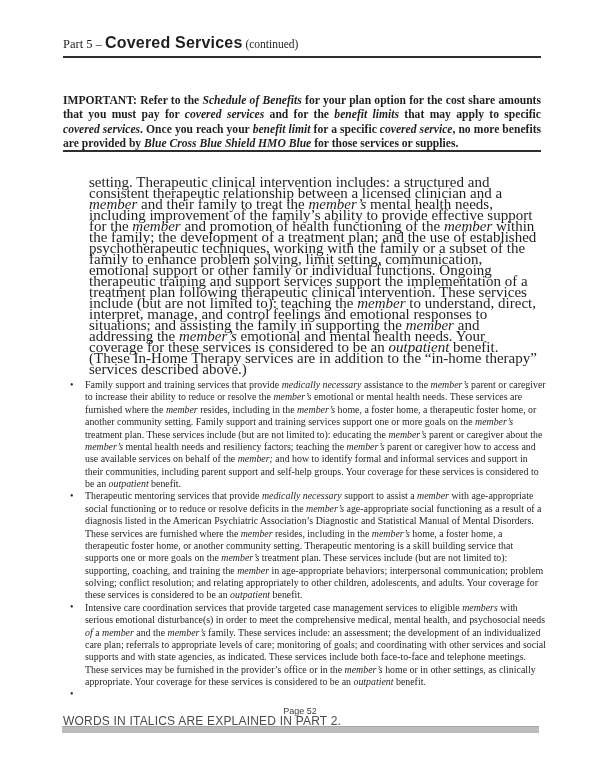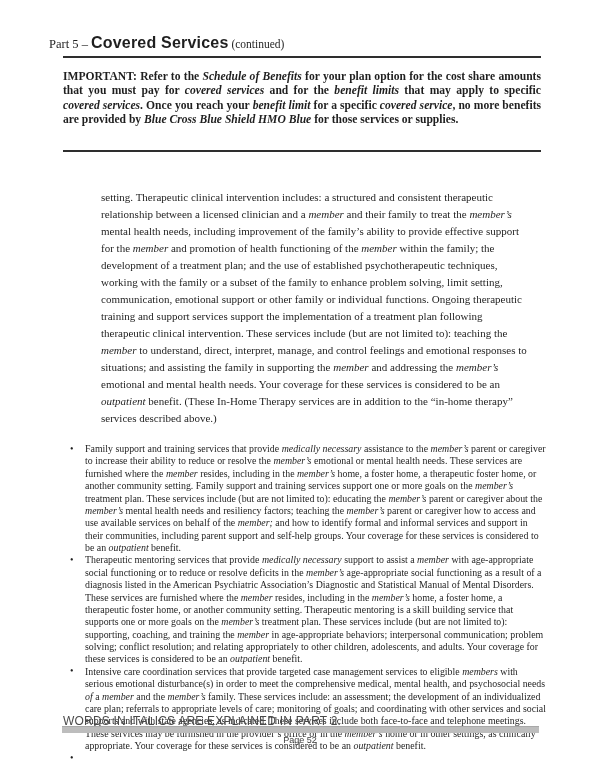--- a/index.html
+++ b/index.html
@@ -6,53 +6,53 @@
   body {
     width:600px; height:776px;
     background:#ffffff;
     font-family:"Liberation Serif", serif;
     color:#1f1f1f;
     overflow:hidden;
   }
   .page { position:relative; width:600px; height:776px; background:#ffffff; }
 
   
-  .header { position:absolute; left:49px; top:34px; width:478px; white-space:nowrap; }
+  .header { position:absolute; left:63px; top:34px; width:478px; white-space:nowrap; }
   .part-label { font-size:12.5px; }
   .page-title { font-family:"Liberation Sans", sans-serif; font-weight:700; font-size:16px; letter-spacing:0.2px; }
   .continued-label { font-size:11.5px; }
   .header-rule { position:absolute; left:63px; top:56px; width:478px; height:2px; background:#2e2e2e; }
 
   
   .important {
-    position:absolute; left:63px; top:70px; width:478px;
+    position:absolute; left:63px; top:94px; width:478px;
     margin:0; font-weight:700; font-size:11.6px; line-height:14.3px;
     text-align:justify;
   }
   .section-rule { position:absolute; left:63px; top:150px; width:478px; height:2px; background:#2e2e2e; }
 
   
   .content { position:absolute; left:85px; top:173px; width:461px; }
-  .intro { margin:16px; font-size:11px; line-height:17px; }
+  .intro { margin:4px; font-size:15px; line-height:11px; }
   .bullets { list-style:none; margin:0; padding:0; }
   .bullets li { position:relative; font-size:9.9px; line-height:12.38px; }
   .bullets .marker { position:absolute; left:-15px; top:-0.5px; font-size:10px; }
 
   .st-i { font-style:italic; }
   .st-u { }
 
   
   .footer-note {
     position:absolute; left:63px; top:714px;
     font-family:"Liberation Sans", sans-serif; font-size:12px; color:#4a4a4a;
     letter-spacing:0.2px; white-space:nowrap;
   }
   .footer-bar { position:absolute; left:62px; top:726px; width:477px; height:6px; background:#bdbdbd; border-top:1px solid #a8a8a8; }
   .page-number {
-    position:absolute; left:0; top:735px; width:600px;
+    position:absolute; left:0; top:706px; width:600px;
     text-align:center; font-family:"Liberation Sans", sans-serif;
     font-size:9px; color:#3f3f3f;
   }
 </style>
 </head>
 <body>
 
 <div class="page">
 
   <div class="header">

